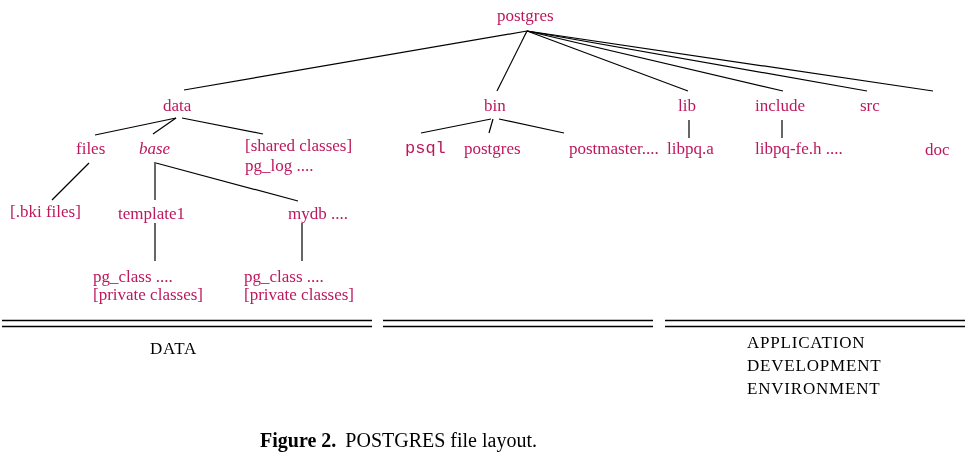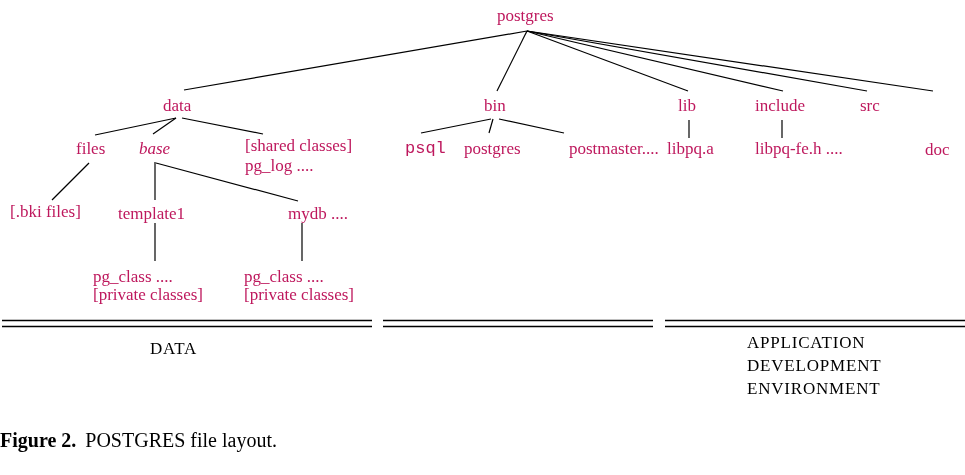--- a/index.html
+++ b/index.html
@@ -28,20 +28,21 @@
     font-size: 17px;
     letter-spacing: 0.8px;
     line-height: 23px;
     white-space: nowrap;
   }
   .caption {
     position: absolute;
     left: 0;
     top: 429px;
     width: 797px;
+    text-align: center;
     font-size: 20px;
     white-space: nowrap;
   }
   .caption .cap-label { font-weight: bold; }
   .caption .cap-text { padding-left: 9px; }
 </style>
 </head>
 <body>
 
 <div id="figure">

